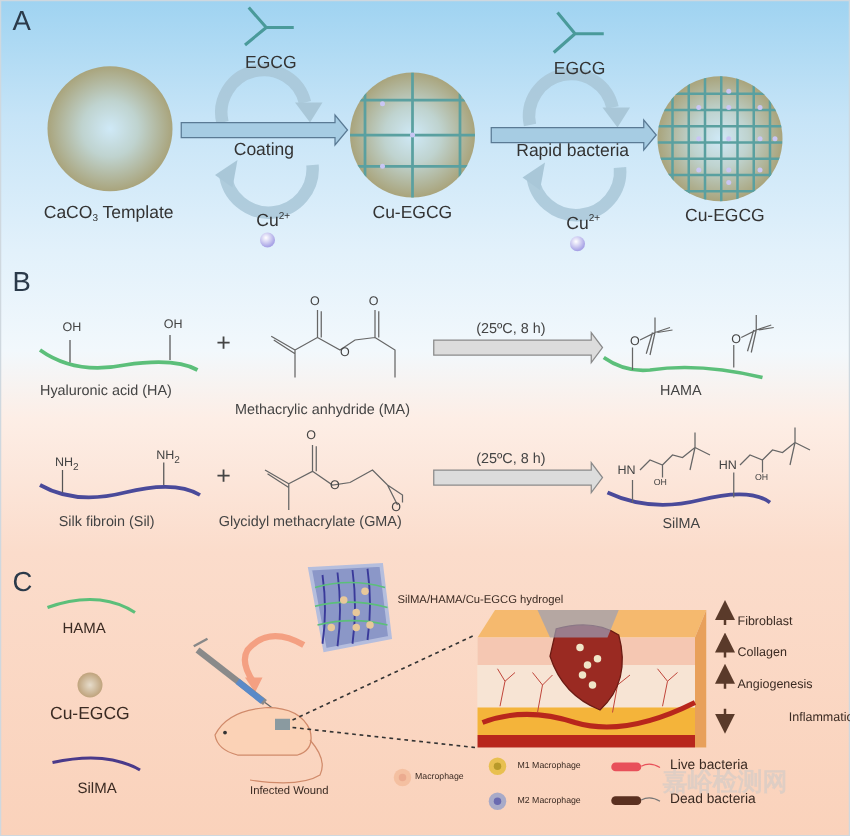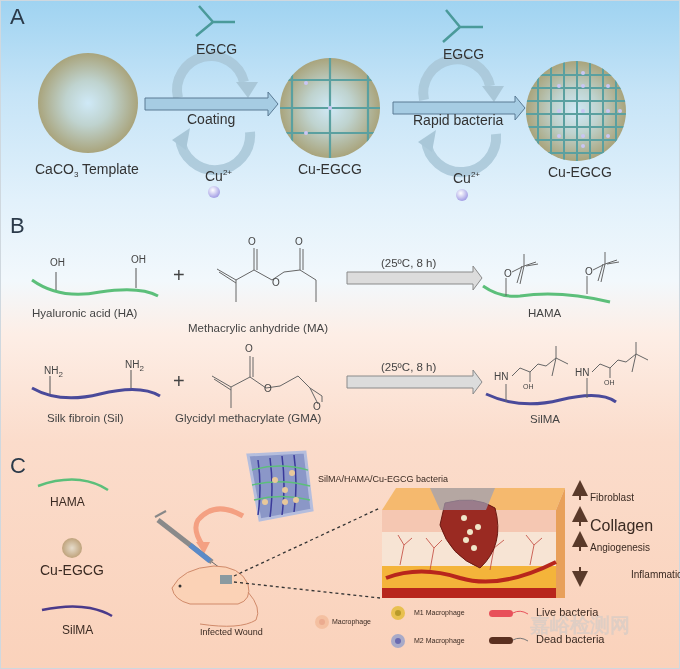--- a/index.html
+++ b/index.html
@@ -303,25 +303,25 @@
 <div class="t lblB" style="left:381px;top:361px;">(25ºC, 8 h)</div>
 <div class="t lblB" style="left:494px;top:371px;font-size:10px;">HN</div>
 <div class="t lblB" style="left:523px;top:383px;font-size:7px;">OH</div>
 <div class="t lblB" style="left:575px;top:367px;font-size:10px;">HN</div>
 <div class="t lblB" style="left:604px;top:379px;font-size:7px;">OH</div>
 <div class="t lblB" style="left:530px;top:413px;">SilMA</div>
 
 <div class="t lblC" style="left:50px;top:495px;font-size:12px;">HAMA</div>
 <div class="t lblC" style="left:40px;top:562px;font-size:14px;">Cu-EGCG</div>
 <div class="t lblC" style="left:62px;top:623px;font-size:12px;">SilMA</div>
-<div class="t lblC" style="left:318px;top:474px;font-size:9px;">SilMA/HAMA/Cu-EGCG bacteria</div>
+<div class="t lblC" style="left:318px;top:474px;font-size:9px;">SilMA/HAMA/Cu-EGCG hydrogel</div>
 <div class="t lblC" style="left:178px;top:627px;font-size:9px;padding-left:22px;">Infected Wound</div>
 
 <div class="t lblC" style="left:590px;top:492px;font-size:10px;">Fibroblast</div>
-<div class="t lblC" style="left:590px;top:517px;font-size:16px;">Collagen</div>
+<div class="t lblC" style="left:590px;top:517px;font-size:10px;">Collagen</div>
 <div class="t lblC" style="left:590px;top:542px;font-size:10px;">Angiogenesis</div>
 <div class="t lblC" style="left:593px;top:569px;font-size:10px;padding-left:38px;">Inflammation</div>
 
 <div class="t lblC" style="left:332px;top:618px;font-size:7px;">Macrophage</div>
 <div class="t lblC" style="left:414px;top:609px;font-size:7px;">M1 Macrophage</div>
 <div class="t lblC" style="left:414px;top:637px;font-size:7px;">M2 Macrophage</div>
 <div class="t lblC" style="left:536px;top:606px;font-size:11px;">Live bacteria</div>
 <div class="t lblC" style="left:536px;top:633px;font-size:11px;">Dead bacteria</div>
 
 <div class="watermark" style="left:530px;top:612px;font-size:20px;text-align:right;">嘉峪检测网</div>

